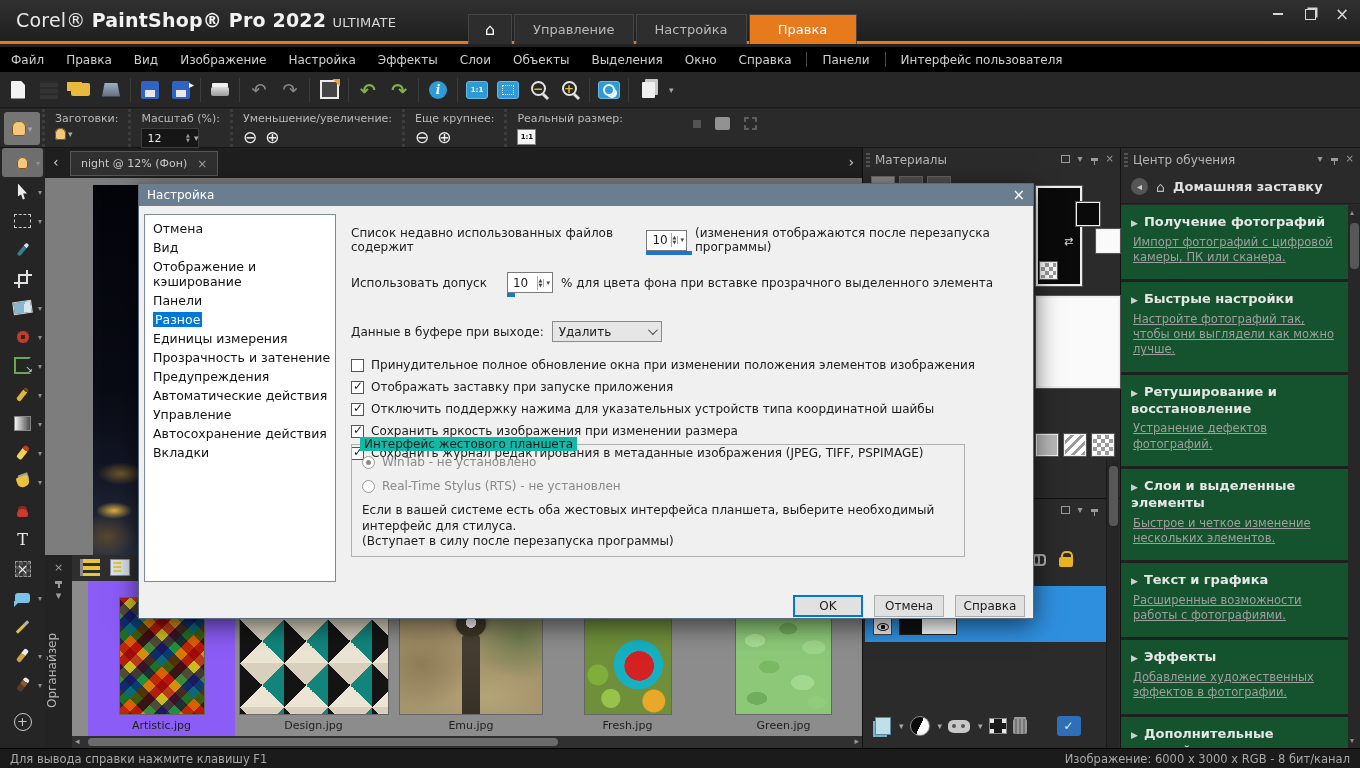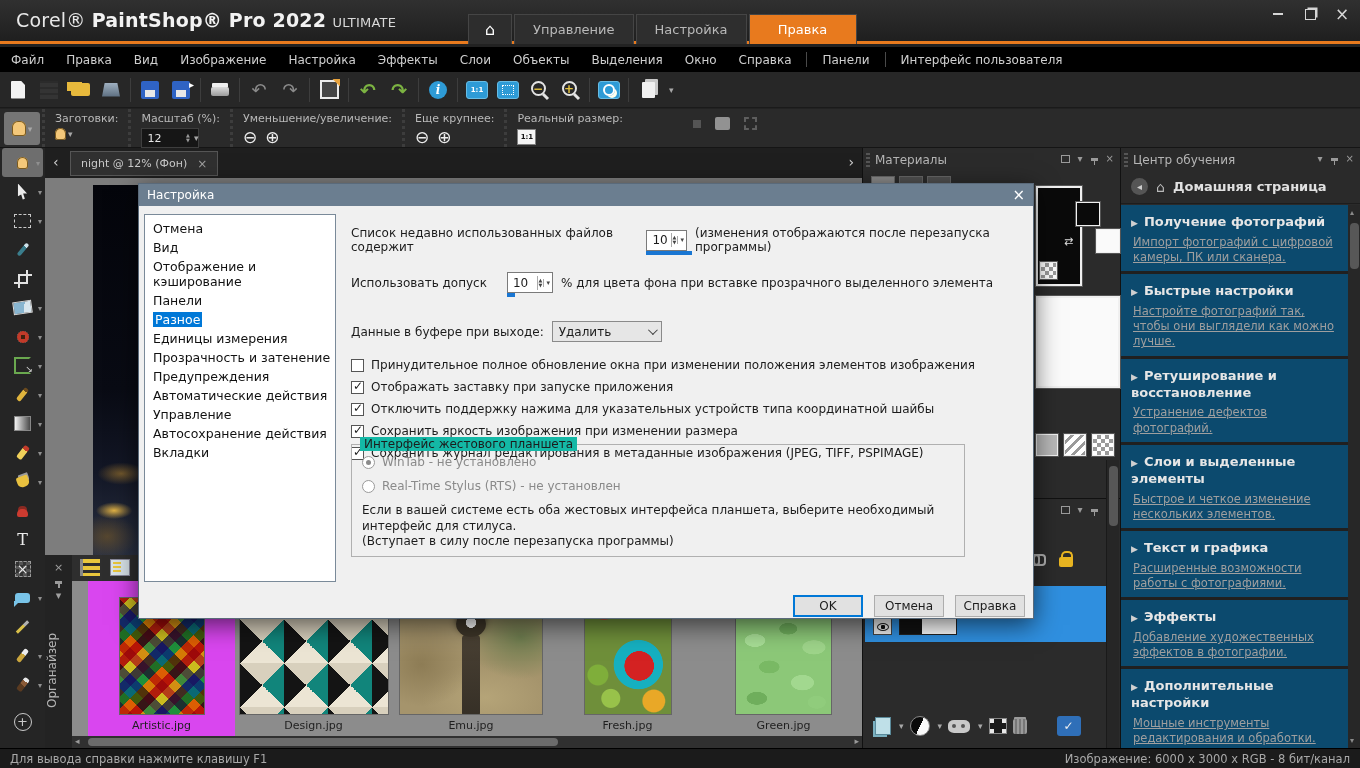--- a/index.html
+++ b/index.html
@@ -197,21 +197,21 @@
   
   #learning { position:absolute; left:1120px; top:148px; width:240px; height:600px; background:#2a2a2a; border-left:1px solid #111; }
   .lc-home { display:flex; align-items:center; gap:8px; padding:6px 10px 8px 10px; border-bottom:1px solid #1d1d1d; }
   .lc-back { width:17px; height:17px; border-radius:50%; background:#555; color:#ccc; font-size:10px; display:flex; align-items:center; justify-content:center; }
   .lc-back::after { content:"\25C2"; }
   .lc-homeic { color:#b9b9b9; font-size:14px; }
   .lc-homeic::after { content:"\2302"; }
   .lc-home-lbl { color:#e0e0e0; font-size:13px; font-weight:bold; }
   #lc-sections { position:absolute; left:0; top:57px; width:228px; bottom:0; overflow:hidden;
     display:flex; flex-direction:column; gap:3px; background:#202020; }
-  .lc-section { background:#0c4a6e; padding:9px 12px 6px 10px; }
+  .lc-section { background:#14532d; padding:9px 12px 14px 10px; }
   .lc-title { color:#e6e6e6; font-size:13px; font-weight:bold; line-height:1.3; }
   .lc-title .arr { font-size:9px; margin-right:6px; color:#d0d0d0; }
   .lc-title .arr::before { content:"\25B6"; }
   .lc-desc { color:#9f9f9f; font-size:11.5px; line-height:1.32; margin-top:4px; padding-left:2px;text-decoration:underline; }
   #lc-scroll { position:absolute; right:0; top:57px; width:12px; bottom:0; background:#272727; }
   #lc-scroll .vthumb { top:18px; height:46px; }
   .sc-chev { position:absolute; left:2px; color:#8a8a8a; font-size:8px; }
 
   
   #organizer { position:absolute; left:45px; top:555px; width:817px; height:193px; background:#2a2a2a; }
@@ -220,21 +220,21 @@
   .org-label { position:absolute; left:0px; top:60px; width:27px; height:110px; color:#b5b5b5; font-size:12px;
     writing-mode:vertical-rl; transform:rotate(180deg); text-align:center; }
   #org-toolbar { position:absolute; left:27px; top:0; width:790px; height:26px; background:#2e2e2e; display:flex; gap:10px; padding:4px 0 0 8px; }
   .oy { width:20px; height:17px; position:relative; }
   .oy1 { background:repeating-linear-gradient(#e8c63c 0 4px,#2e2e2e 4px 7px); border-left:3px solid #888; }
   .oy2 { background:#d8e2e8; border:1px solid #889; }
   .oy2::after { content:""; position:absolute; left:2px; top:2px; width:8px; height:11px; background:repeating-linear-gradient(#e8c63c 0 2px,#d8e2e8 2px 4px); }
   #org-thumbs { position:absolute; left:27px; top:26px; width:790px; height:157px; background:#8c8c8c; }
   .cell { position:absolute; top:0; height:157px; display:flex; flex-direction:column; align-items:center; justify-content:flex-end; }
   .cell .fname { font-size:11px; color:#1f1f1f; margin:4px 0 6px 0; }
-  .cell.selected { background:#d946ef; }
+  .cell.selected { background:#8b5cf6; }
   .timg { border:1px solid #666; }
   .th-artistic { width:86px; height:118px; background:
       repeating-linear-gradient(45deg, rgba(200,40,40,.85) 0 9px, rgba(240,150,20,.85) 9px 18px, rgba(40,140,160,.85) 18px 27px, rgba(60,60,150,.85) 27px 36px, rgba(230,210,60,.85) 36px 45px),
       repeating-linear-gradient(-45deg, #c22222 0 9px, #e89110 9px 18px, #22aaaa 18px 27px, #444499 27px 36px, #dddd55 36px 45px);
     background-blend-mode:multiply; }
   .th-design { width:150px; height:97px;
     background:repeating-conic-gradient(from 45deg,#11857b 0% 25%,#ece5d4 25% 50%,#141414 50% 75%,#d8d0bd 75% 100%);
     background-size:44px 44px; }
   .th-emu { width:144px; height:112px; position:relative; overflow:hidden; background-color:#a5946c;
     background-image:
@@ -573,21 +573,21 @@
       <span>Центр обучения</span>
       <div class="pt-icons">
         <span>▾</span>
         <div class="pt-pin"></div>
         <span>×</span>
       </div>
     </div>
     <div class="lc-home">
       <div class="lc-back"></div>
       <span class="lc-homeic"></span>
-      <span class="lc-home-lbl">Домашняя страница</span>
+      <span class="lc-home-lbl">Домашняя заставку</span>
     </div>
     <div id="lc-sections">
 
         <div class="lc-section">
           <div class="lc-title"><span class="arr"></span><span>Получение фотографий</span></div>
           <div class="lc-desc">Импорт фотографий с цифровой камеры, ПК или сканера.</div>
         </div>
 
         <div class="lc-section">
           <div class="lc-title"><span class="arr"></span><span>Быстрые настройки</span></div>

